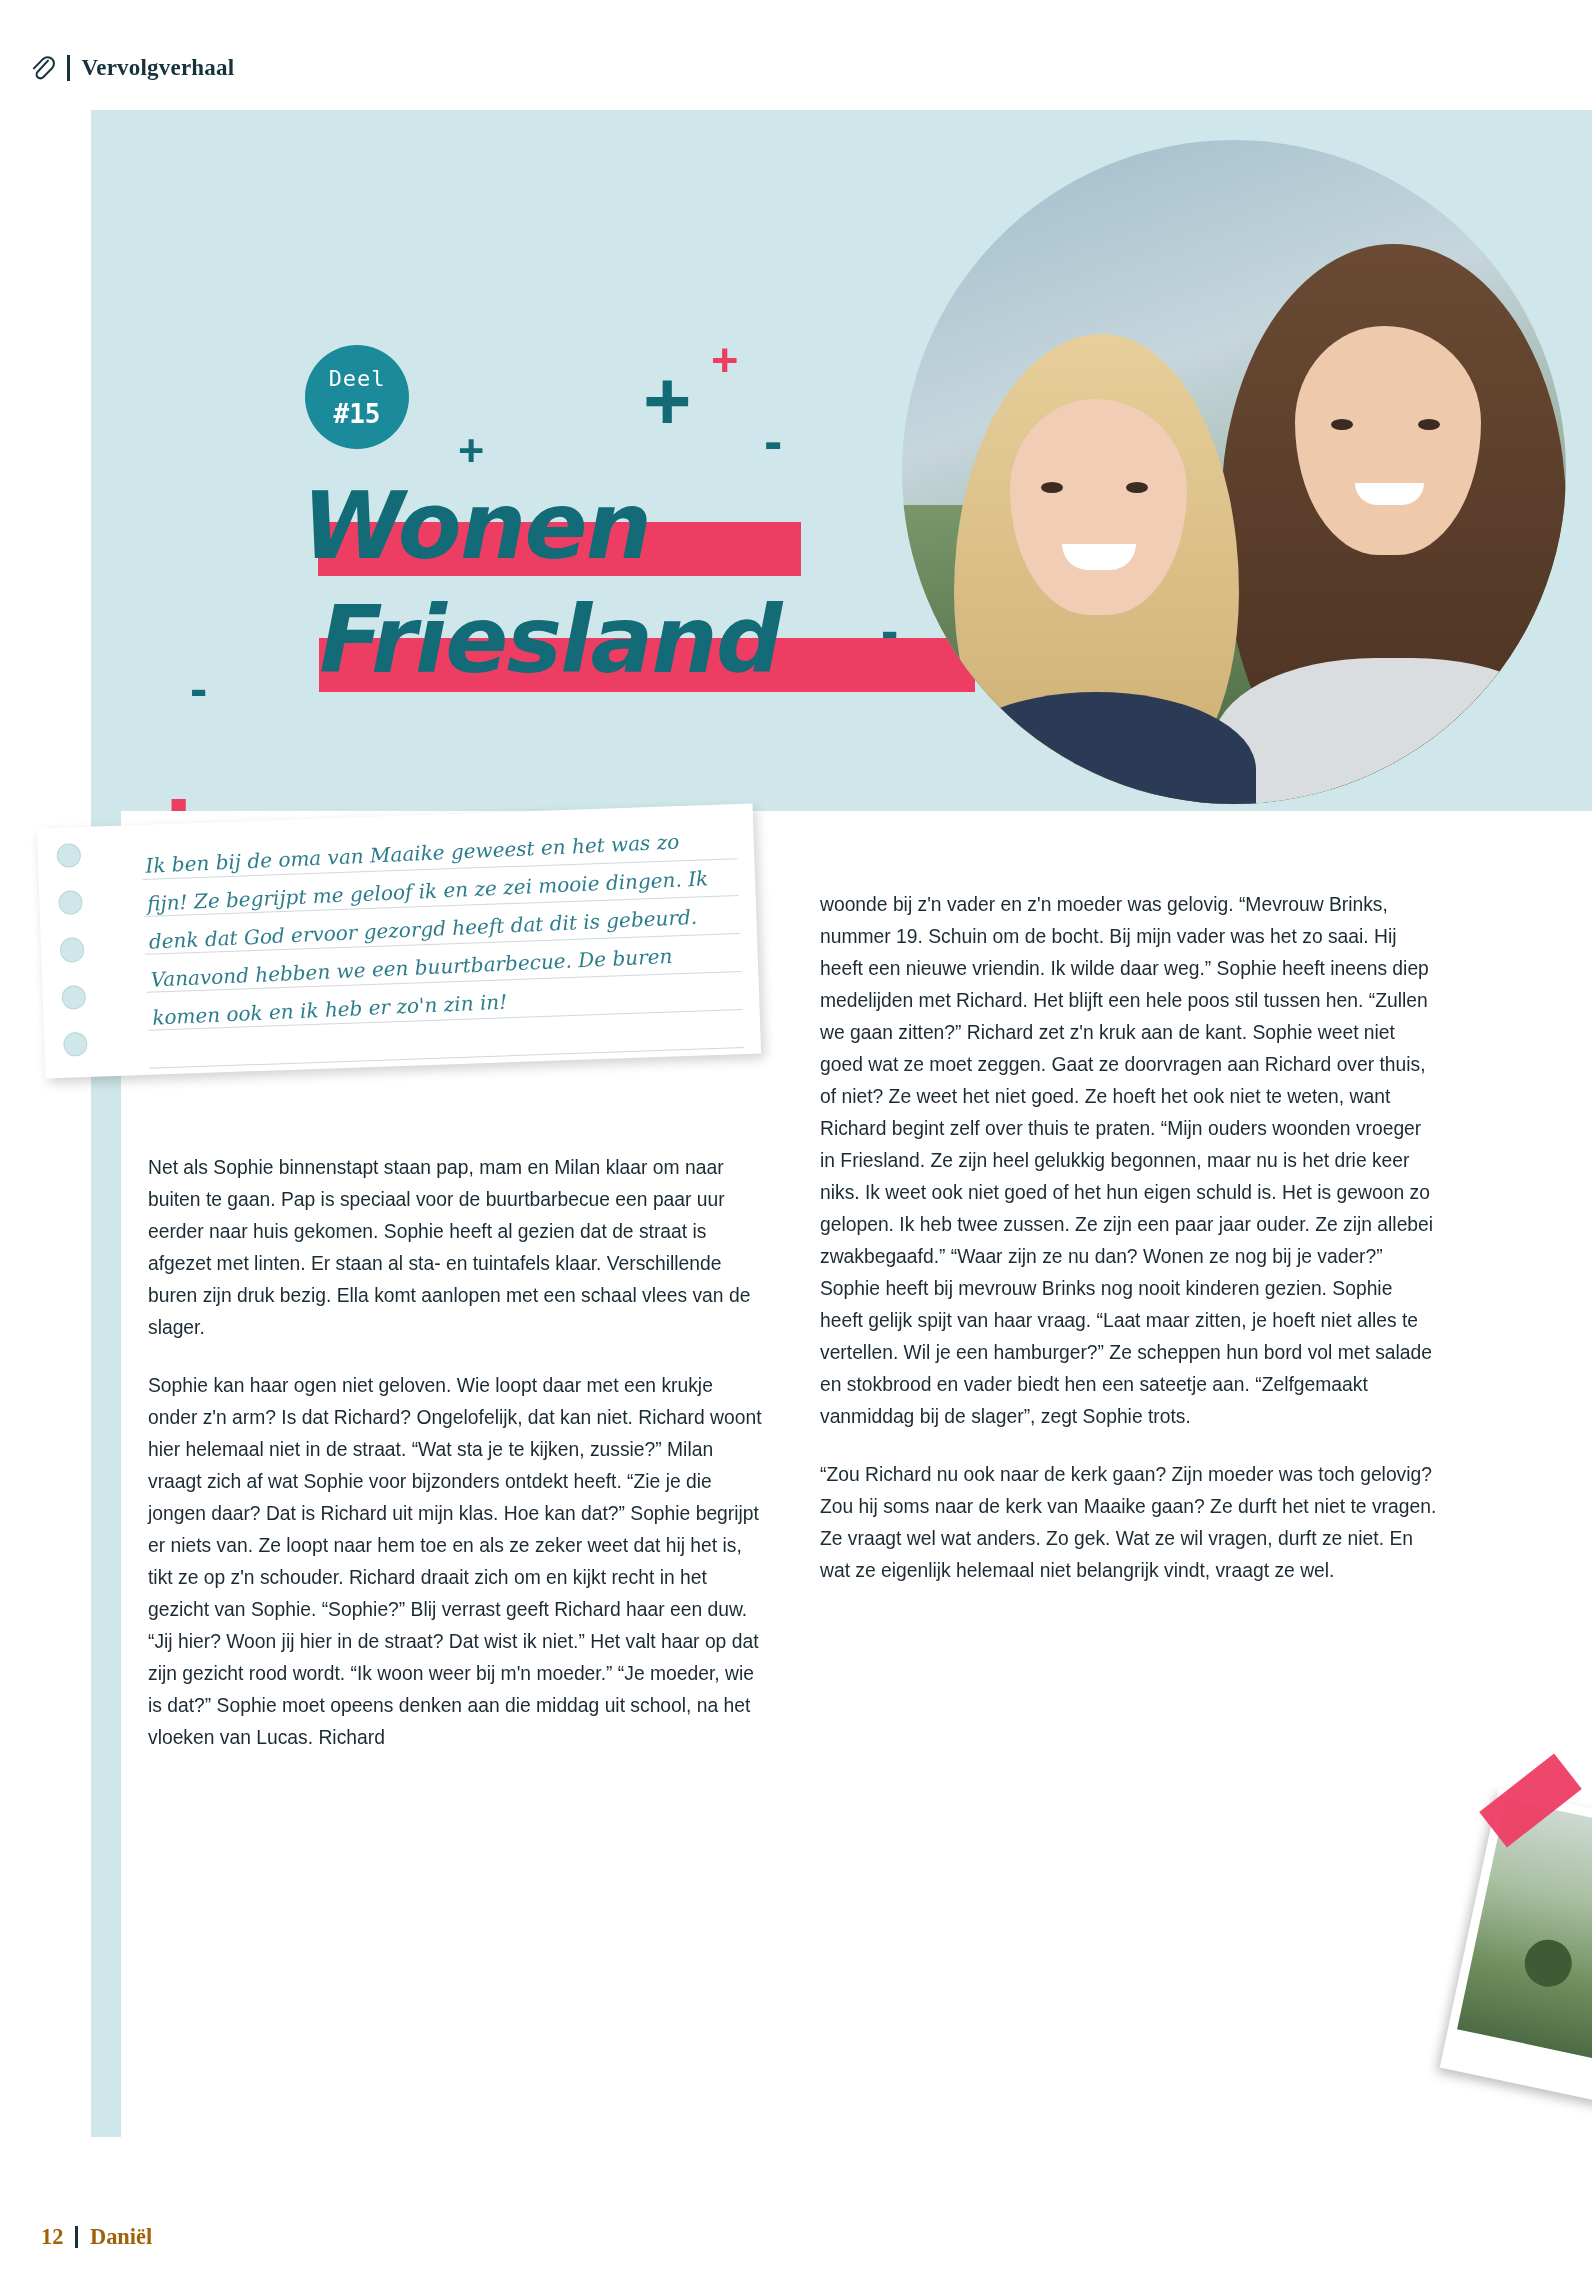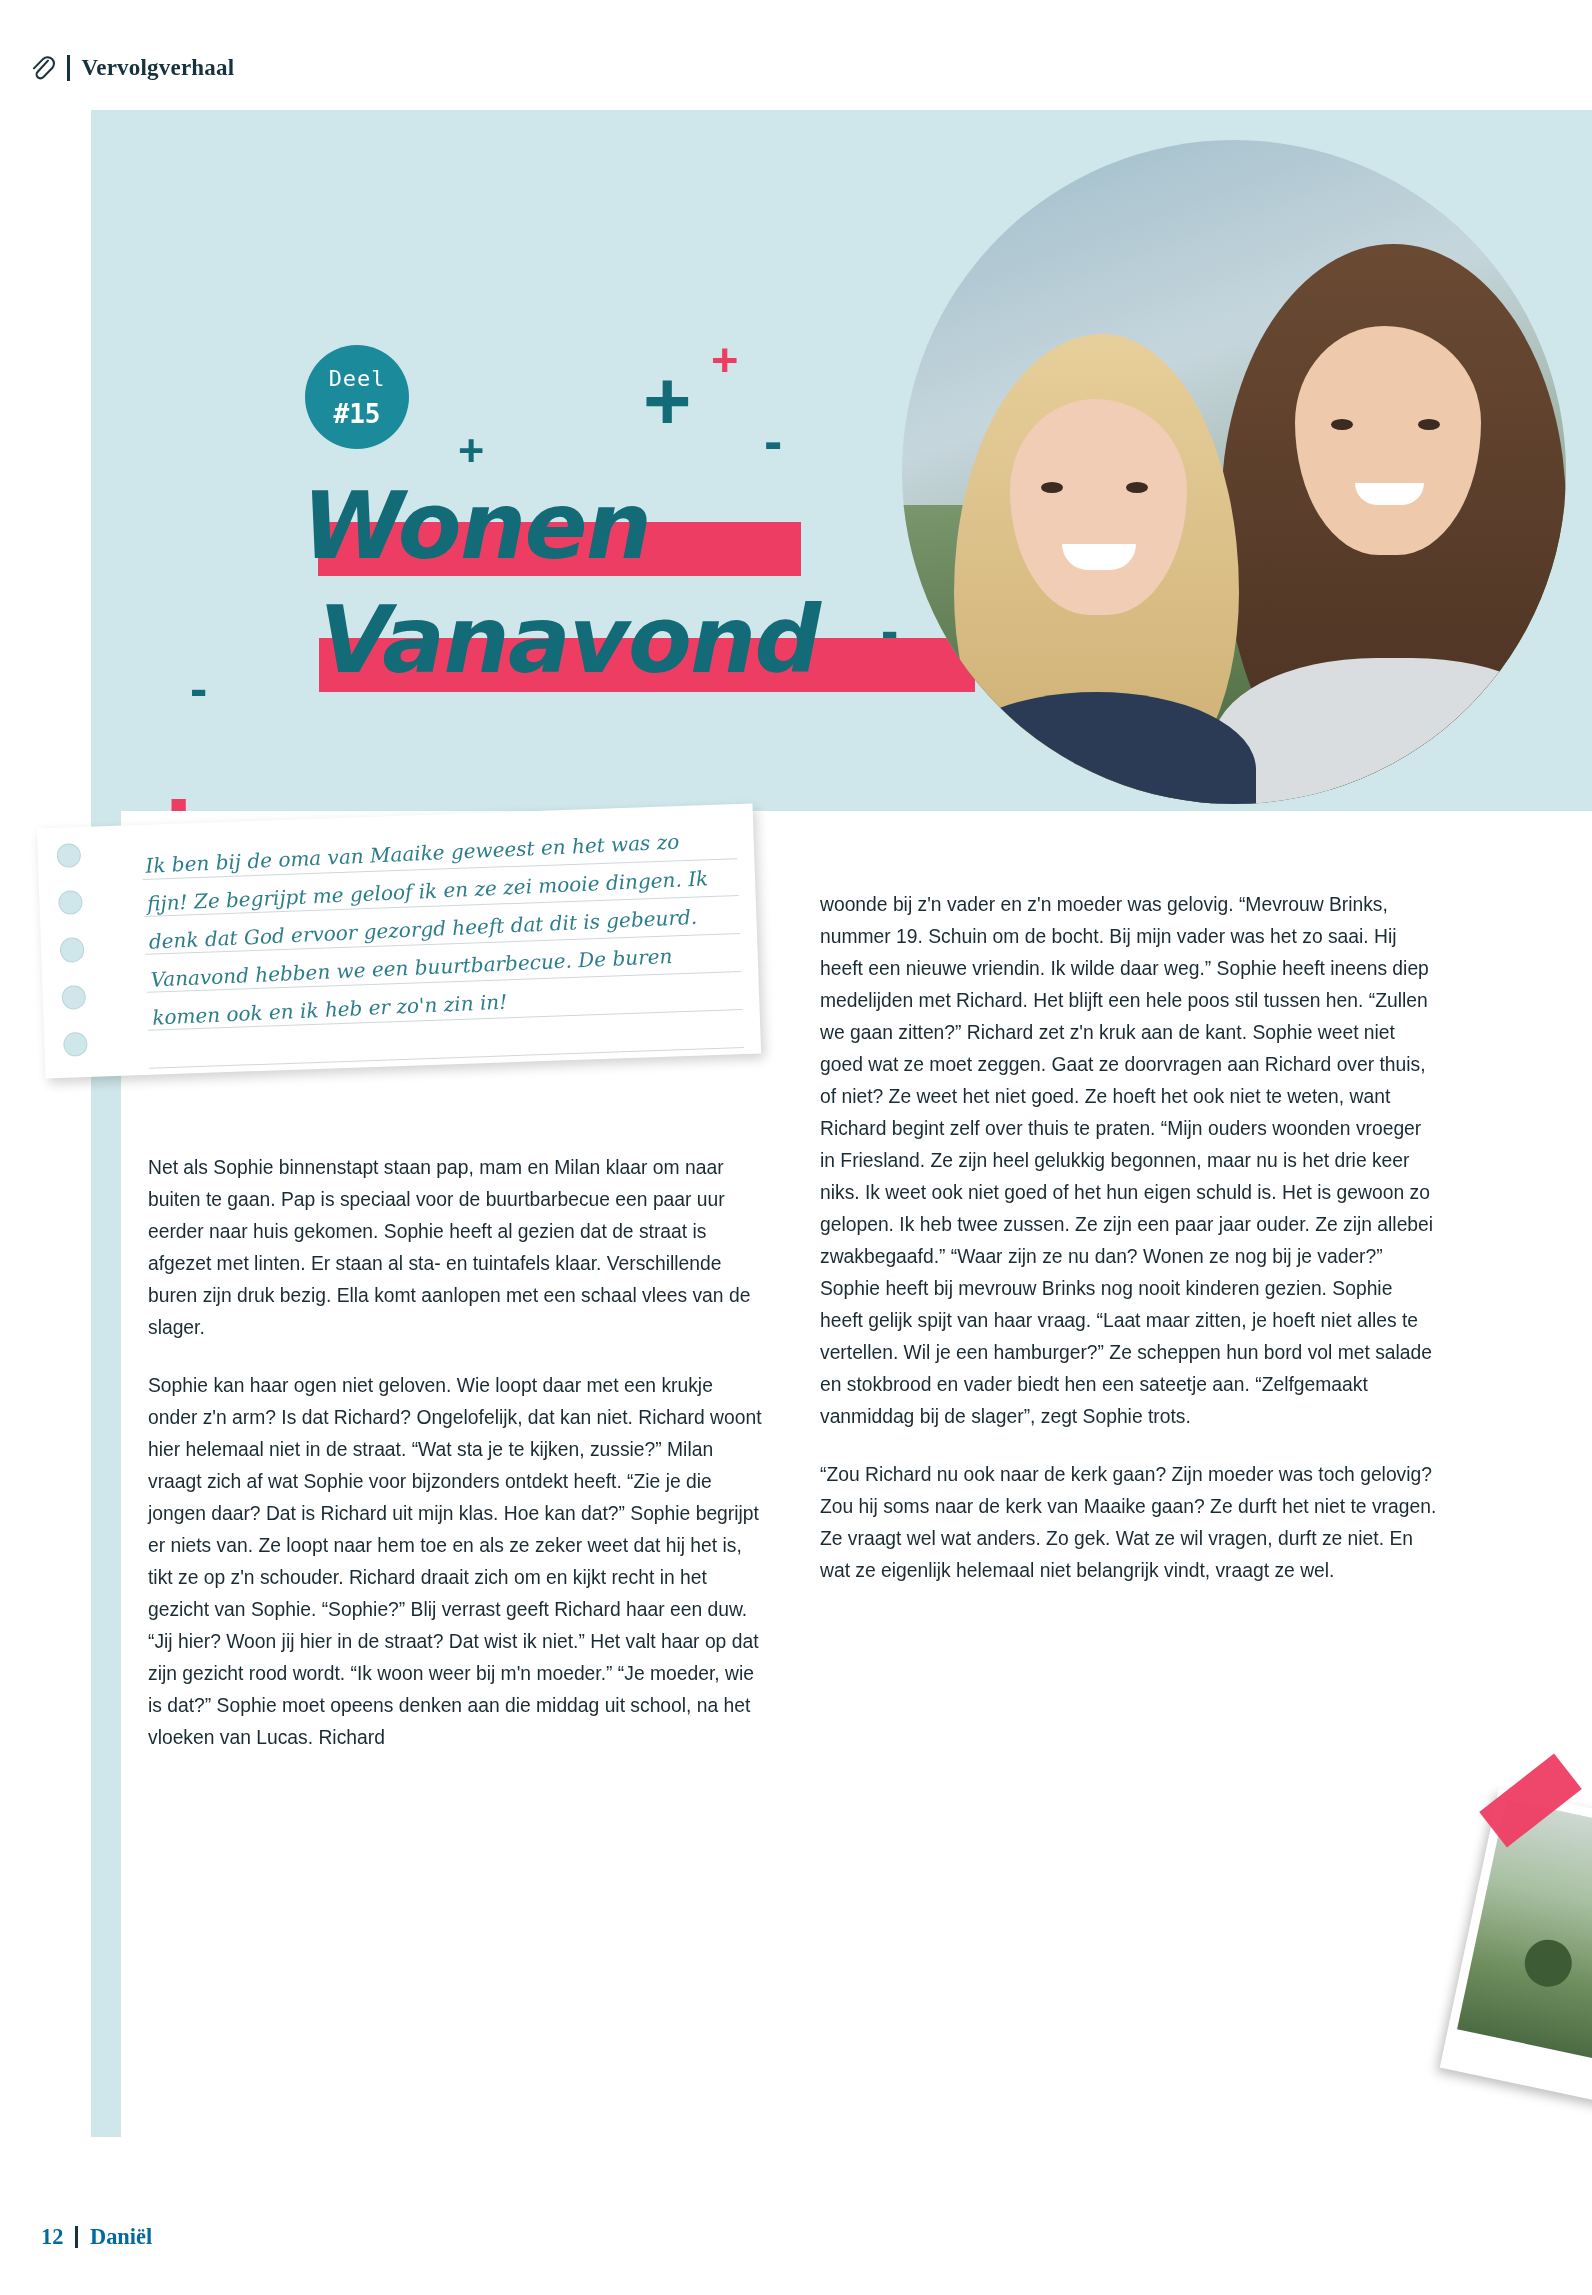--- a/index.html
+++ b/index.html
@@ -303,21 +303,21 @@
   .footer {
     position: absolute;
     left: 41px;
     bottom: 45px;
     display: flex;
     align-items: center;
     gap: 12px;
     font-family: "Liberation Serif", serif;
     font-weight: bold;
     font-size: 22.4px;
-    color: #0369a1;
+    color: #a16207;
   }
   .footer .bar {
     width: 2.6px; height: 22.4px; background: #16323c; display:block;
   }
 </style>
 </head>
 <body>
 
 <div class="page">
 
@@ -352,21 +352,21 @@
       <span class="d2">#15</span>
     </div>
 
     <div class="title-wrap">
       <div class="title-line" style="display:block;height:129px;">
         <span class="title-hl" style="left:15.5px;top:50px;width:483px;height:54px;"></span>
         <span class="title-text" id="title-1">Wonen</span>
       </div>
       <div class="title-line" style="display:block;height:129px;margin-top:-15.5px;margin-left:17.3px;">
         <span class="title-hl" style="left:0px;top:52px;width:656px;height:54px;"></span>
-        <span class="title-text" id="title-2">Vanavond</span>
+        <span class="title-text" id="title-2">Friesland</span>
       </div>
     </div>
 
     <div class="byline">door Anja de Bonte-van der Sluijs</div>
 
     <div class="hero-photo">
       <div class="photo-sky"></div>
       <div class="photo-grass"></div>
 
       <div class="girl girl-r-hair"></div>

